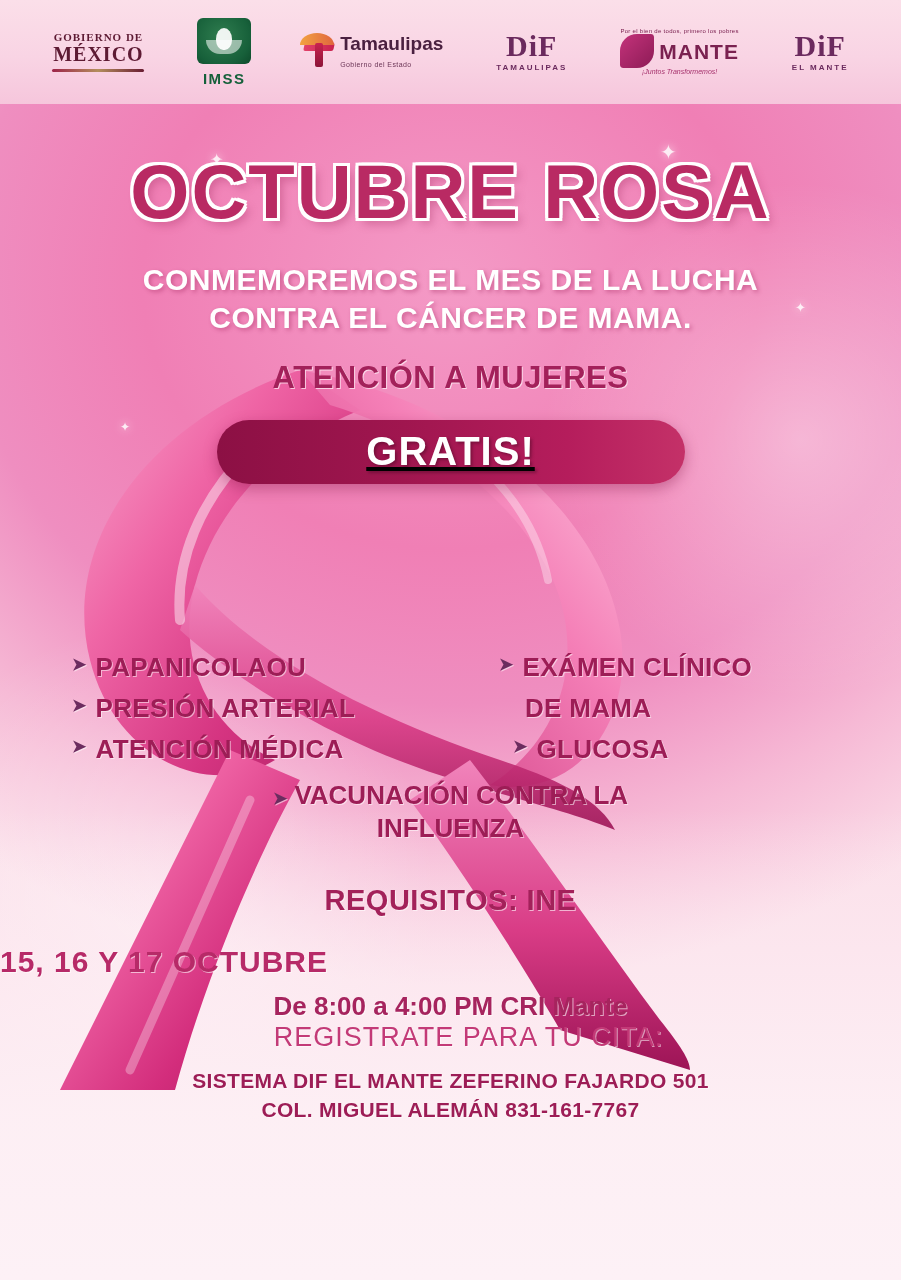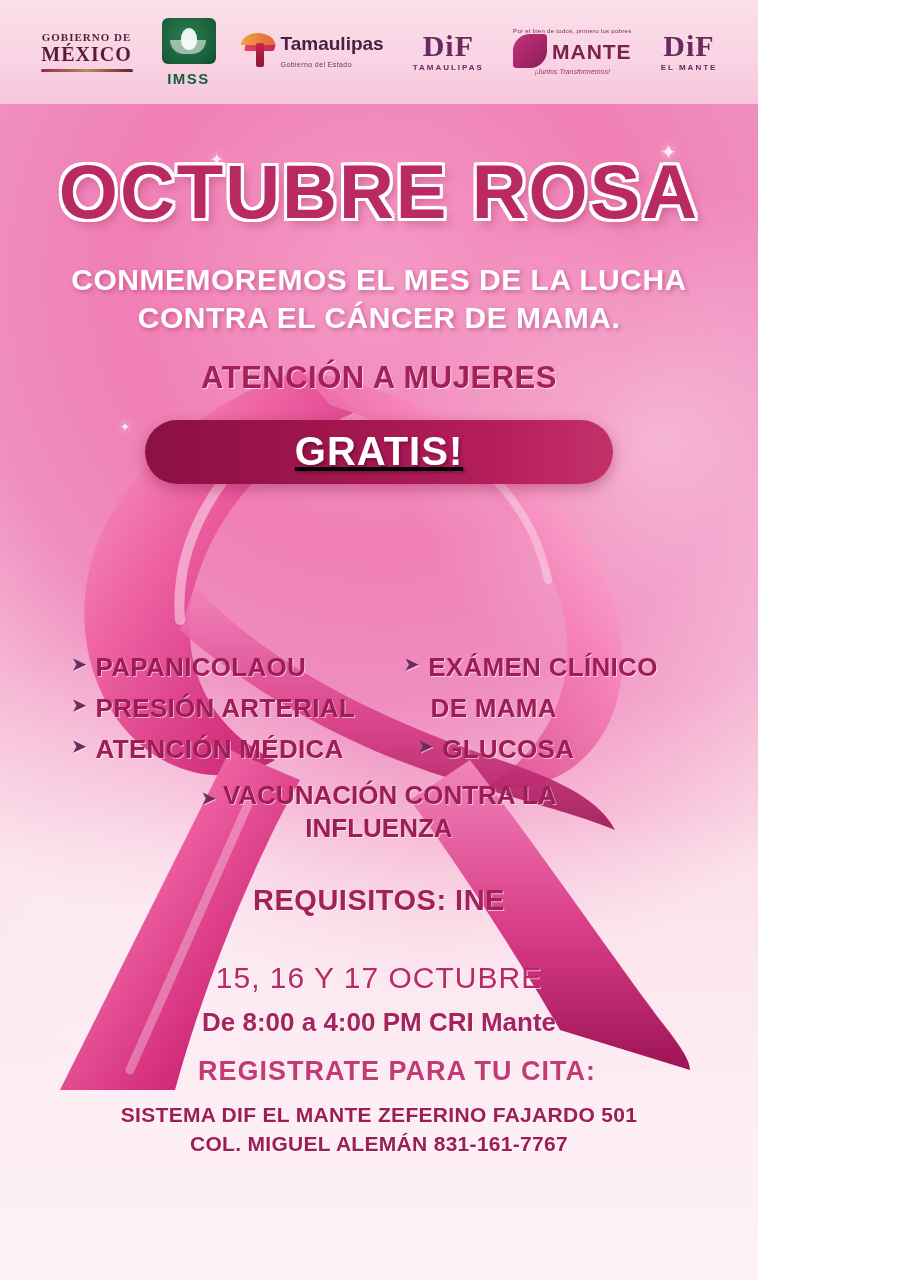--- a/index.html
+++ b/index.html
@@ -4,21 +4,21 @@
 <style>
   * { margin:0; padding:0; box-sizing:border-box; }
   html, body {
     width:901px; height:1280px;
     font-family:"Liberation Sans", sans-serif;
     overflow:hidden;
     background:#fff;
   }
   .poster{
     position:relative;
-    width:758px; height:1280px;
+    width:901px; height:1280px;
     background:
       radial-gradient(ellipse 90% 55% at 50% 22%, #f49ac6 0%, #f07fb5 38%, #ef8ec0 60%, #f6b9d5 80%, #fbdfe9 100%),
       linear-gradient(180deg,#f48fc0 0%, #f2a0c8 30%, #f7c2da 55%, #fbdce8 75%, #fdeef4 100%);
     overflow:hidden;
   }
   
   .bottom-fade{
     position:absolute; left:0; right:0; bottom:0; height:470px;
     background:linear-gradient(180deg, rgba(253,238,244,0) 0%, rgba(253,238,244,.55) 35%, rgba(253,240,245,.92) 65%, #fdf1f6 100%);
     pointer-events:none;
@@ -158,32 +158,32 @@
     text-shadow:1px 1px 0 rgba(255,255,255,.55);
   }
   .svc-center .arrow{ color:#6c2c5f; font-size:17px; }
 
   .requisitos{
     margin-top:40px; text-align:center;
     font-size:29px; font-weight:800; color:#a3215a; letter-spacing:.5px;
     text-shadow:1px 1px 0 rgba(255,255,255,.6);
   }
   .dates{
-    margin-top:44px; text-align:center;
-    font-size:30px; font-weight:400; color:#b72a68; letter-spacing:1px;
+    margin-top:28px; 
+    font-size:30px; font-weight:700; color:#b72a68; letter-spacing:1px;
     text-shadow:1px 1px 0 rgba(255,255,255,.6);
   }
   .hours{
     margin-top:12px; text-align:center;
     font-size:26px; font-weight:700; color:#a6245e;
     text-shadow:1px 1px 0 rgba(255,255,255,.6);
   }
   .register{
-    margin-top:18px; text-align:center;
-    font-size:27px; font-weight:700; color:#c33a77; letter-spacing:1px;
+    text-align:center;
+    font-size:27px; font-weight:400; color:#c33a77; letter-spacing:1px;
     text-shadow:1px 1px 0 rgba(255,255,255,.55);
     padding-left:36px;
   }
   .address{
     margin-top:14px; text-align:center; padding:0 25px;
     font-size:21px; font-weight:800; color:#9d1d56; line-height:1.35;
     letter-spacing:.3px;
     text-shadow:1px 1px 0 rgba(255,255,255,.55);
   }
 </style>

